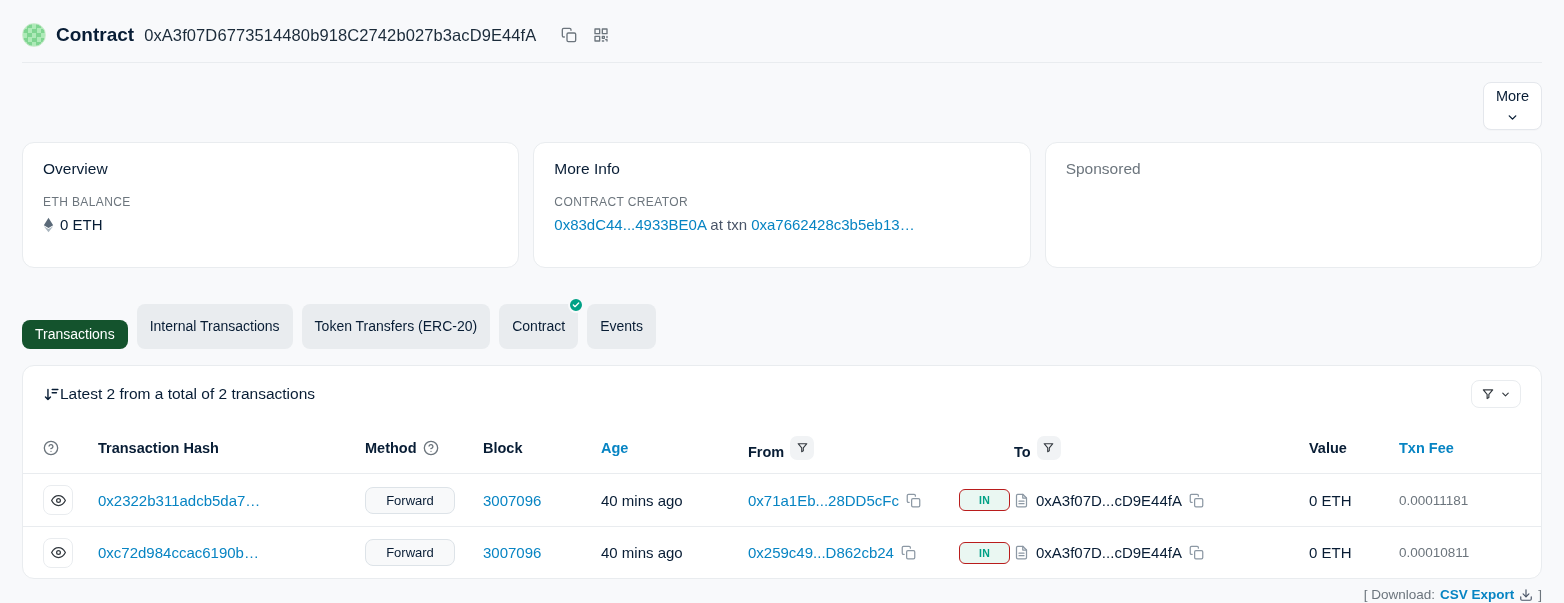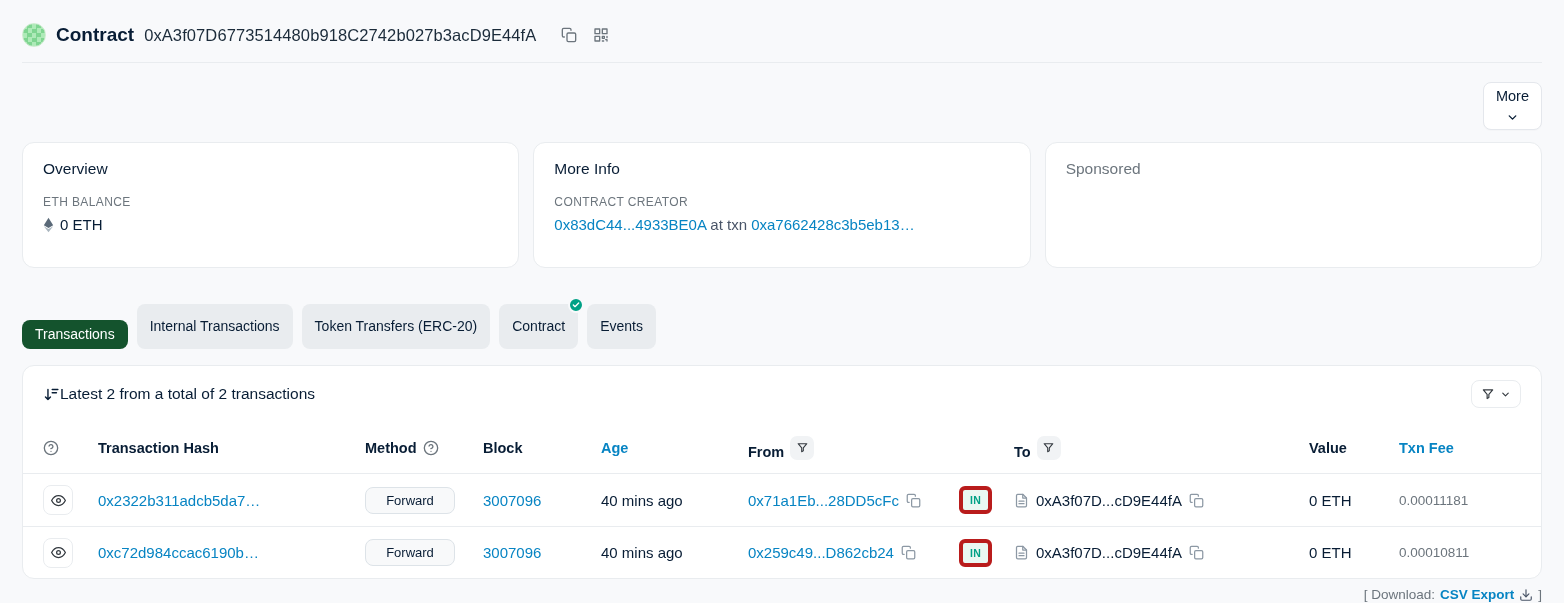--- a/index.html
+++ b/index.html
@@ -116,22 +116,22 @@
   .hash-link { font-size: 15px; }
   .method-badge {
     display: inline-block; width: 90px; text-align: center;
     background: #f8f9fa; border: 1px solid #dde3e8; border-radius: 8px;
     padding: 5px 0; font-size: 13px; color: #081d35; cursor: default;
   }
   .cell-flex { display: flex; align-items: center; gap: 7px; }
   .copy-btn { background: none; border: none; color: #8c98a4; cursor: pointer; display: inline-flex; padding: 0; }
   .copy-btn svg { width: 15px; height: 15px; }
   .dir-badge {
-    display: inline-block; padding: 4px 7px; border-radius: 6px;
-    background: #eaf7f2; border: 4px solid #b91c1c; color: #00a186;
+    display: inline-block; padding: 4px 19px; border-radius: 6px;
+    background: #eaf7f2; border: 1px solid #b91c1c; color: #00a186;
     font-size: 10.5px; font-weight: 700; letter-spacing: .3px;
   }
   .doc-icon { color: #8c98a4; display: inline-flex; }
   .doc-icon svg { width: 15px; height: 15px; }
   .to-text { color: #081d35; }
   .fee { font-size: 13.5px; color: #6c757d; }
 
   
   .download-row {
     margin-top: 8px; display: flex; justify-content: flex-end; align-items: center;

